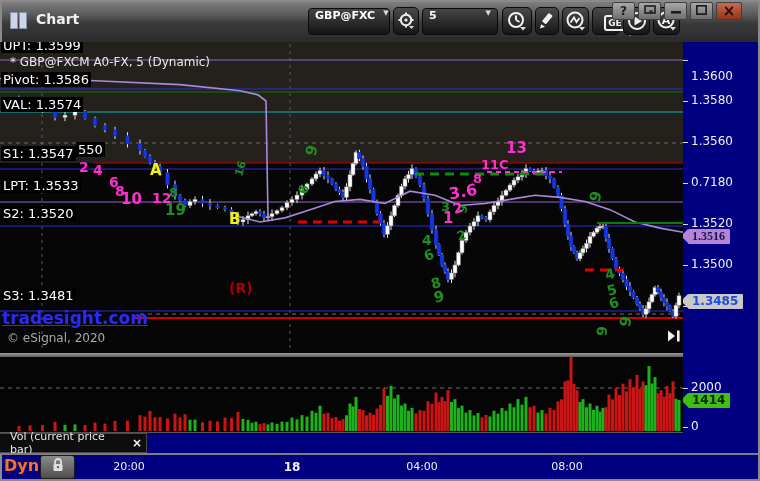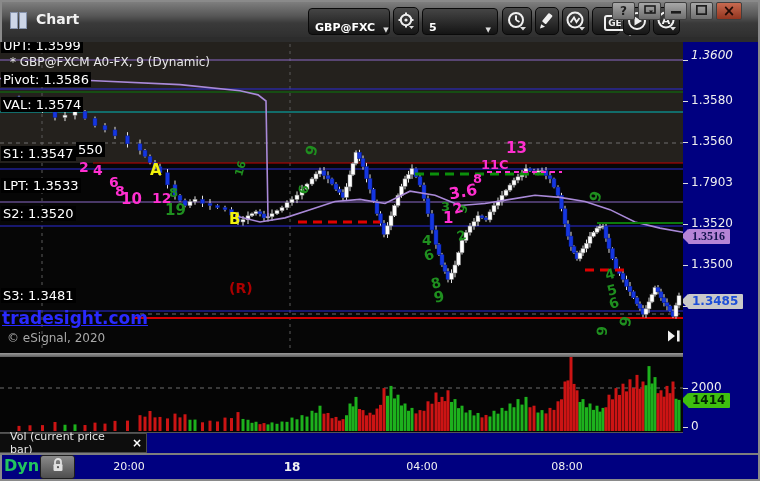--- a/index.html
+++ b/index.html
@@ -7,21 +7,21 @@
        box-shadow:inset 0 0 0 2px #8a8a8a, inset 0 0 0 3px #4a4a4a;}
   
   .titlebar{position:absolute;left:2px;top:2px;width:756px;height:35px;
     background:linear-gradient(#7e7e7e,#565656 40%,#3a3a3a 60%,#2f2f2f);}
   .app-icon{position:absolute;left:8px;top:10px;width:20px;height:15px;}
   .app-icon i{position:absolute;top:0;width:6px;height:15px;background:#cdd6e8;border:1px solid #8693ad;}
   .app-icon i.b1{left:0}.app-icon i.b2{left:9px}
   .win-title{position:absolute;left:34px;top:9px;color:#f2f2f2;font-size:14px;font-weight:bold;}
   .tb-field{position:absolute;top:6px;height:27px;background:linear-gradient(#454545,#141414);
     border:1px solid #0a0a0a;border-radius:4px;color:#fff;font-size:11px;font-weight:bold;
-    display:flex;align-items:flex-end;padding:0 6px;box-sizing:border-box;}
+    display:flex;align-items:flex-start;padding:0 6px;box-sizing:border-box;}
   .tb-field .caret{margin-left:auto;font-size:7px;color:#ddd;padding-left:8px;}
   .tb-btn{position:absolute;top:5px;height:28px;background:linear-gradient(#4a4a4a,#161616);
     border:1px solid #0a0a0a;border-radius:5px;display:flex;align-items:center;justify-content:center;box-sizing:border-box;}
   .tb-btn svg{display:block}
   .wb{position:absolute;top:2px;height:18px;background:linear-gradient(#a8a8a8,#6e6e6e);
     border:1px solid #3f3f3f;border-radius:2px;color:#1c1c1c;font-size:12px;font-weight:bold;
     display:flex;align-items:center;justify-content:center;box-sizing:border-box;}
   .wb.close{background:linear-gradient(#c86a50,#93351f);color:#200a05;}
   .wb .shape{display:block}
   
@@ -30,21 +30,21 @@
   .price-pane{position:absolute;left:0px;top:42px;width:683px;height:311px;background:#060606;overflow:hidden;}
   .vol-pane{position:absolute;left:0px;top:357px;width:683px;height:75px;background:#050505;overflow:hidden;}
   .sep1{position:absolute;left:0;top:353px;width:683px;height:4px;background:linear-gradient(#9a9a9a,#5e5e5e);}
   .sep2{position:absolute;left:0;top:432px;width:683px;height:1px;background:#555;}
   .tab-row{position:absolute;left:0;top:433px;width:683px;height:20px;background:#000080;}
   .tab{position:absolute;left:0;top:0;width:147px;height:20px;background:#0d0d0d;border:1px solid #4a4a4a;
     border-left:none;box-sizing:border-box;color:#e6e6e6;font-size:11px;display:flex;align-items:center;padding:0 4px 0 10px;}
   .tab-close{margin-left:8px;color:#fff;font-weight:bold;font-size:12px;cursor:default;}
   .sep3{position:absolute;left:0;top:453px;width:758px;height:2px;background:#7d7d7d;}
   .time-bar{position:absolute;left:2px;top:455px;width:756px;height:24px;background:#000080;}
-  .dyn{position:absolute;left:2px;top:1px;color:#22c55e;font-size:16px;font-weight:bold;}
+  .dyn{position:absolute;left:2px;top:1px;color:#f97316;font-size:16px;font-weight:bold;}
   .lock-btn{position:absolute;left:38px;top:0px;width:33px;height:22px;border:1px solid #1e1e1e;border-radius:3px;
     background:linear-gradient(#8a8a8a,#4e4e4e);display:flex;align-items:center;justify-content:center;}
   .time-label{position:absolute;top:5px;width:48px;text-align:center;color:#f0f0f0;font-size:11px;}
   .time-label.major{font-weight:bold;font-size:12px;}
   
   .pivot-label{position:absolute;background:#000;color:#fff;font-size:13px;padding:0 2px;white-space:nowrap;}
   .anno{position:absolute;font-weight:bold;white-space:nowrap;line-height:1;}
   .sym-title{position:absolute;color:#e8e8e8;font-size:12px;white-space:nowrap;}
   .watermark{position:absolute;color:#2a2aff;font-size:17px;font-weight:bold;text-decoration:underline;cursor:pointer;}
   .copyright{position:absolute;color:#a9a9a9;font-size:12px;}
@@ -176,27 +176,27 @@
         </svg></span>
   </div>
   <div class="wb close" style="left:716px;width:26px;font-size:15px;">
       <span>×</span>
     </div>
 
   <div class="strip"></div>
 
   <div class="axis-panel" id="axis-panel">
       <span class="ax-tick" style="top: 18px;"></span>
-      <span class="ax-label" style="top: 6px; font-style: italic;">1.3600</span>
+      <span class="ax-label" style="top: 27px;">1.3600</span>
       <span class="ax-tick" style="top: 59px;"></span>
       <span class="ax-label" style="top: 51px;">1.3580</span>
       <span class="ax-tick" style="top: 100px;"></span>
       <span class="ax-label" style="top: 92px;">1.3560</span>
       <span class="ax-tick" style="top: 141px;"></span>
-      <span class="ax-label" style="top: 133px;">1.7903</span>
+      <span class="ax-label" style="top: 133px;">0.7180</span>
       <span class="ax-tick" style="top: 182px;"></span>
       <span class="ax-label" style="top: 174px;">1.3520</span>
       <span class="ax-tick" style="top: 223px;"></span>
       <span class="ax-label" style="top: 215px;">1.3500</span>
       <span class="ax-tick" style="top: 264px;"></span>
       <span class="ax-label" style="top: 256px;">1.3480</span>
       <span class="ax-label" style="top: 338px;">2000</span>
       <span class="ax-tick" style="top: 346px;"></span>
       <span class="ax-label" style="top: 377px;">0</span>
       <span class="ax-tick" style="top: 385px;"></span>
@@ -519,21 +519,21 @@
         <line x1="679" y1="292.6749999999994" x2="679" y2="308.25500000000585" stroke="#e2e2e2" stroke-width="1"></line>
         <rect x="677" y="295.7500000000013" width="4" height="9.430000000002622" fill="#ffffff" stroke="#888" stroke-width="0.5"></rect>
         <polyline points="0,78.45000000000252 90,80.50000000000229 180,84.60000000000184 240,90.75000000000117 258,94.8500000000007 266,101.00000000000003 268,217.8500000000008" fill="none" stroke="#a989d8" stroke-width="1.6"></polyline>
         <polyline points="235,215.80000000000103 260,221.95000000000036 285,217.8500000000008 310,209.6500000000017 335,201.4500000000026 360,199.40000000000285 385,203.5000000000024 410,191.20000000000374 435,195.3000000000033 460,205.55000000000217 485,203.5000000000024 510,199.40000000000285 535,195.3000000000033 560,197.35000000000306 585,201.4500000000026 610,209.6500000000017 635,221.95000000000036 660,228.10000000000423 683,232.20000000000377" fill="none" stroke="#a989d8" stroke-width="1.6"></polyline>
         <line x1="298" y1="222" x2="380" y2="222" stroke="#e00000" stroke-width="3" stroke-dasharray="9 6"></line>
         <line x1="585" y1="270" x2="630" y2="270" stroke="#e00000" stroke-width="3" stroke-dasharray="9 6"></line>
         <line x1="415" y1="174" x2="545" y2="174" stroke="#0b8f0b" stroke-width="3" stroke-dasharray="9 6"></line>
         <line x1="487" y1="172" x2="562" y2="172" stroke="#ff2fd0" stroke-width="2" stroke-dasharray="5 4"></line>
         <line x1="597" y1="223" x2="683" y2="223" stroke="#0b7a0b" stroke-width="2"></line>
       </svg>
-    <span class="sym-title" style="left:10px;top:13px;">* GBP@FXCM A0-FX, 9 (Dynamic)</span>
+    <span class="sym-title" style="left:10px;top:13px;">* GBP@FXCM A0-FX, 5 (Dynamic)</span>
     <span class="watermark" style="left:2px;top:266px;">tradesight.com</span>
     <span class="copyright" style="left:7px;top:289px;">© eSignal, 2020</span>
     <span class="skip-btn" style="left:664px;top:286px;">
       <svg width="20" height="16" viewBox="0 0 20 16">
         <polygon points="3,8 10,2.5 10,13.5" fill="#f0f0f0" transform="rotate(180 7 8)"></polygon>
         <rect x="13" y="2.5" width="2.6" height="11" fill="#f0f0f0"></rect>
       </svg>
     </span>
   <span class="pivot-label" style="left: 1px; top: -4px;">UPT: 1.3599</span><span class="pivot-label" style="left: 1px; top: 30px;">Pivot: 1.3586</span><span class="pivot-label" style="left: 1px; top: 55px;">VAL: 1.3574</span><span class="pivot-label" style="left: 1px; top: 104px;">S1: 1.3547</span><span class="pivot-label" style="left: 76px; top: 100px;">550</span><span class="pivot-label" style="left: 1px; top: 136px;">LPT: 1.3533</span><span class="pivot-label" style="left: 1px; top: 164px;">S2: 1.3520</span><span class="pivot-label" style="left: 1px; top: 246px;">S3: 1.3481</span><span class="anno" style="left: 79px; top: 118px; color: rgb(255, 47, 208); font-size: 14px;">2</span><span class="anno" style="left: 93px; top: 121px; color: rgb(255, 47, 208); font-size: 14px;">4</span><span class="anno" style="left: 109px; top: 133px; color: rgb(255, 47, 208); font-size: 14px;">6</span><span class="anno" style="left: 115px; top: 142px; color: rgb(255, 47, 208); font-size: 14px;">8</span><span class="anno" style="left: 121px; top: 150px; color: rgb(255, 47, 208); font-size: 15px;">10</span><span class="anno" style="left: 152px; top: 149px; color: rgb(255, 47, 208); font-size: 14px;">12</span><span class="anno" style="left: 169px; top: 144px; color: rgb(31, 143, 31); font-size: 13px;">8</span><span class="anno" style="left: 165px; top: 161px; color: rgb(31, 143, 31); font-size: 15px;">19</span><span class="anno" style="left: 150px; top: 121px; color: rgb(242, 242, 10); font-size: 15px;">A</span><span class="anno" style="left: 229px; top: 170px; color: rgb(242, 242, 10); font-size: 15px;">B</span><span class="anno" style="left: 233px; top: 121px; color: rgb(31, 143, 31); font-size: 11px; transform: rotate(-75deg);">16</span><span class="anno" style="left: 307px; top: 101px; color: rgb(31, 143, 31); font-size: 15px; transform: rotate(-75deg);">9</span><span class="anno" style="left: 299px; top: 141px; color: rgb(31, 143, 31); font-size: 13px; transform: rotate(-80deg);">6</span><span class="anno" style="left: 441px; top: 158px; color: rgb(31, 143, 31); font-size: 13px;">3</span><span class="anno" style="left: 459px; top: 161px; color: rgb(31, 143, 31); font-size: 12px; transform: rotate(-70deg);">9</span><span class="anno" style="left: 457px; top: 187px; color: rgb(31, 143, 31); font-size: 13px; transform: rotate(-15deg);">2</span><span class="anno" style="left: 422px; top: 191px; color: rgb(31, 143, 31); font-size: 14px;">4</span><span class="anno" style="left: 424px; top: 206px; color: rgb(31, 143, 31); font-size: 14px; transform: rotate(-20deg);">6</span><span class="anno" style="left: 431px; top: 234px; color: rgb(31, 143, 31); font-size: 14px; transform: rotate(-15deg);">8</span><span class="anno" style="left: 434px; top: 248px; color: rgb(31, 143, 31); font-size: 15px; transform: rotate(-10deg);">9</span><span class="anno" style="left: 591px; top: 147px; color: rgb(31, 143, 31); font-size: 15px; transform: rotate(-75deg);">9</span><span class="anno" style="left: 605px; top: 225px; color: rgb(31, 143, 31); font-size: 14px; transform: rotate(-15deg);">4</span><span class="anno" style="left: 607px; top: 241px; color: rgb(31, 143, 31); font-size: 14px; transform: rotate(-15deg);">5</span><span class="anno" style="left: 609px; top: 254px; color: rgb(31, 143, 31); font-size: 14px; transform: rotate(-20deg);">6</span><span class="anno" style="left: 621px; top: 272px; color: rgb(31, 143, 31); font-size: 15px; transform: rotate(-80deg);">9</span><span class="anno" style="left: 597px; top: 282px; color: rgb(31, 143, 31); font-size: 14px; transform: rotate(-85deg);">9</span><span class="anno" style="left: 506px; top: 99px; color: rgb(255, 47, 208); font-size: 15px;">13</span><span class="anno" style="left: 481px; top: 116px; color: rgb(255, 47, 208); font-size: 13px;">11C</span><span class="anno" style="left: 473px; top: 130px; color: rgb(255, 47, 208); font-size: 13px;">8</span><span class="anno" style="left: 449px; top: 142px; color: rgb(255, 47, 208); font-size: 16px; transform: rotate(-10deg);">3.6</span><span class="anno" style="left: 453px; top: 159px; color: rgb(255, 47, 208); font-size: 14px; transform: rotate(-15deg);">2</span><span class="anno" style="left: 443px; top: 169px; color: rgb(255, 47, 208); font-size: 15px;">1</span><span class="anno" style="left: 229px; top: 239px; color: rgb(170, 0, 0); font-size: 14px;">(R)</span></div>
 

